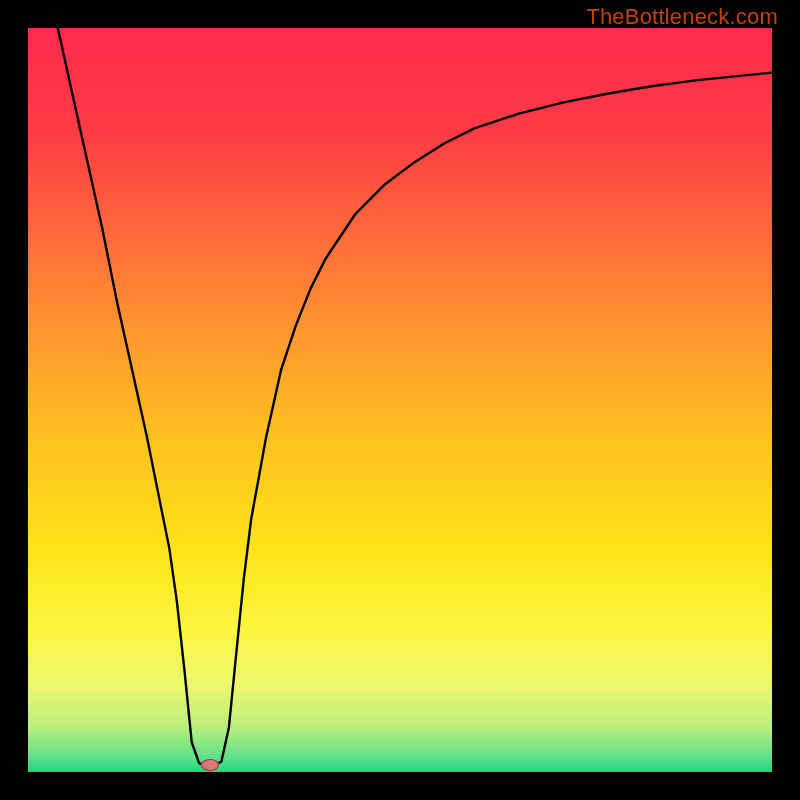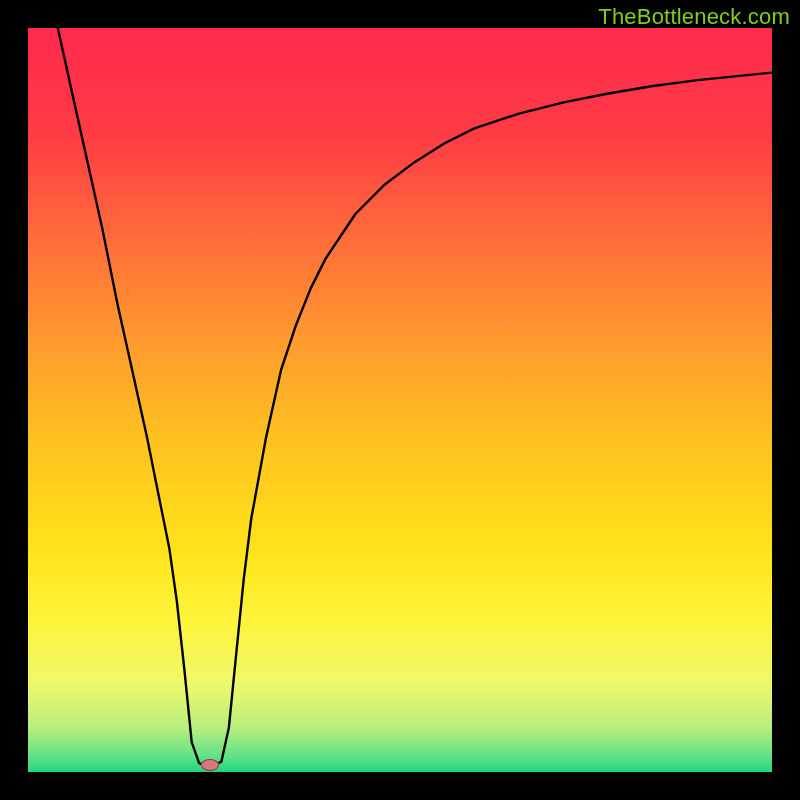--- a/index.html
+++ b/index.html
@@ -28,22 +28,22 @@
     overflow: hidden;
   }
   .gradient {
     position: absolute;
     inset: 0;
     
   }
   .watermark {
     position: absolute;
     top: 4px;
-    right: 10px;
-    color: #84cc16;
+    right: 22px;
+    color: #c2410c;
     font-size: 22px;
     font-weight: 500;
     letter-spacing: 0.2px;
     user-select: none;
   }
   svg.curve {
     position: absolute;
     inset: 0;
     width: 100%;
     height: 100%;

